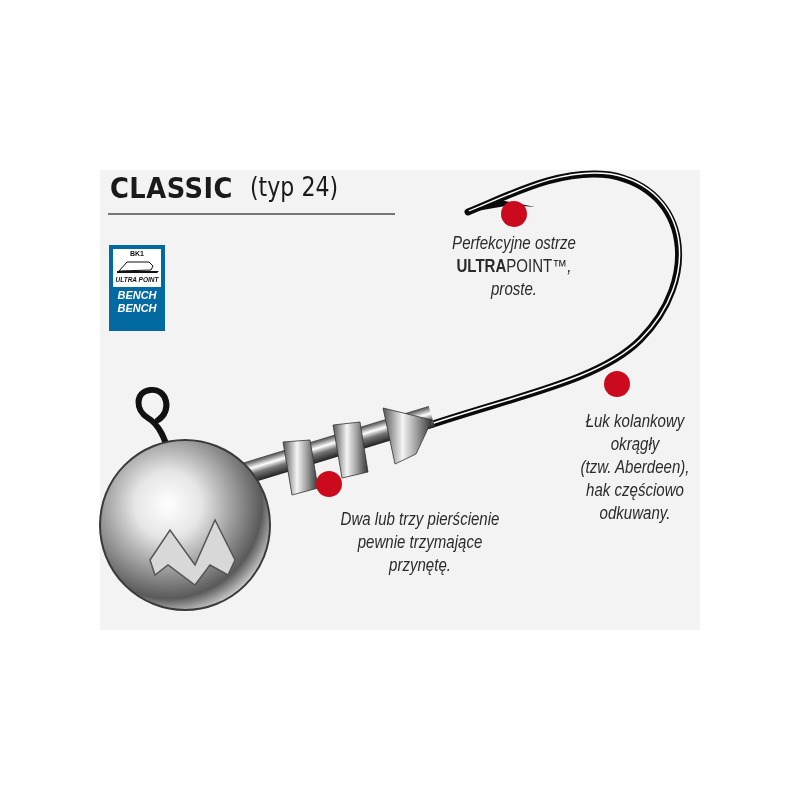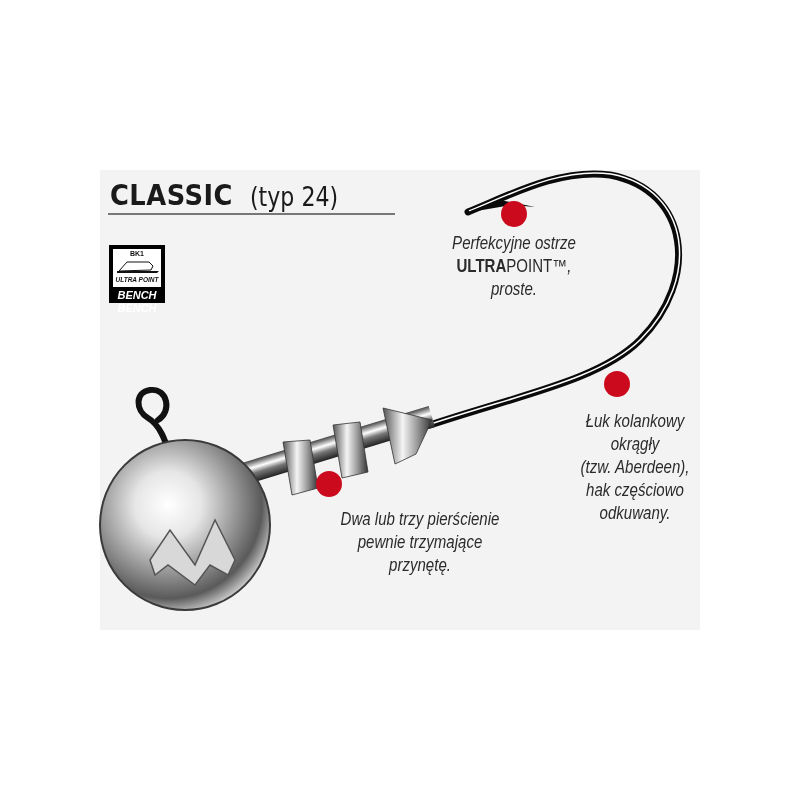--- a/index.html
+++ b/index.html
@@ -1,22 +1,22 @@
 <!DOCTYPE html>
 <html><head>
 <meta charset="utf-8">
 <style>
   html, body { margin: 0; padding: 0; background: #ffffff; }
   body { width: 800px; height: 800px; position: relative; overflow: hidden; font-family: "Liberation Sans", sans-serif; }
   .panel { position: absolute; left: 100px; top: 170px; width: 600px; height: 460px; background: #f3f3f3; }
-  .title { position: absolute; left: 110px; top: 172px; height: 40px; display: flex; align-items: flex-end; white-space: nowrap; }
+  .title { position: absolute; left: 110px; top: 172px; height: 40px; display: flex; align-items: flex-start; white-space: nowrap; }
   .title-main { font-family: "DejaVu Sans", sans-serif; font-weight: bold; font-size: 28px; color: #1a1a1a; letter-spacing: 0.5px; transform: scaleX(0.92); transform-origin: left; display: inline-block; }
   .title-sub { font-family: "DejaVu Sans", sans-serif; font-size: 26px; color: #1a1a1a; margin-left: 6px; transform: scaleX(0.85); transform-origin: left; display: inline-block; }
   .title-rule { position: absolute; left: 108px; top: 213px; width: 287px; height: 2px; background: #777; }
-  .badge { position: absolute; left: 109px; top: 245px; width: 56px; height: 58px; background: #000000; }
+  .badge { position: absolute; left: 109px; top: 245px; width: 56px; height: 86px; background: #0369a1; }
   .badge-inner { position: absolute; left: 4px; top: 4px; width: 48px; height: 38px; background: #fff; }
   .badge-bk { position: absolute; left: 0; top: 1px; width: 48px; text-align: center; font-size: 7px; font-weight: bold; color: #111; }
   .badge-up { position: absolute; left: 0; top: 27px; width: 48px; text-align: center; font-size: 6.5px; font-weight: bold; font-style: italic; color: #111; }
   .badge-bench { position: absolute; left: 0; top: 44px; width: 56px; text-align: center; font-size: 11px; font-weight: bold; font-style: italic; color: #fff; line-height: 13px; }
   .callout { position: absolute; font-family: "Liberation Sans", sans-serif; font-style: italic; color: #2b2b2b; font-size: 17.5px; line-height: 23px; text-align: center; transform: scaleX(0.86); }
   .callout .bold { font-style: normal; font-weight: bold; }
   .callout .plain { font-style: normal; }
   .dot { position: absolute; width: 26px; height: 26px; border-radius: 50%; }
   svg.art { position: absolute; left: 0; top: 0; }
 </style>

